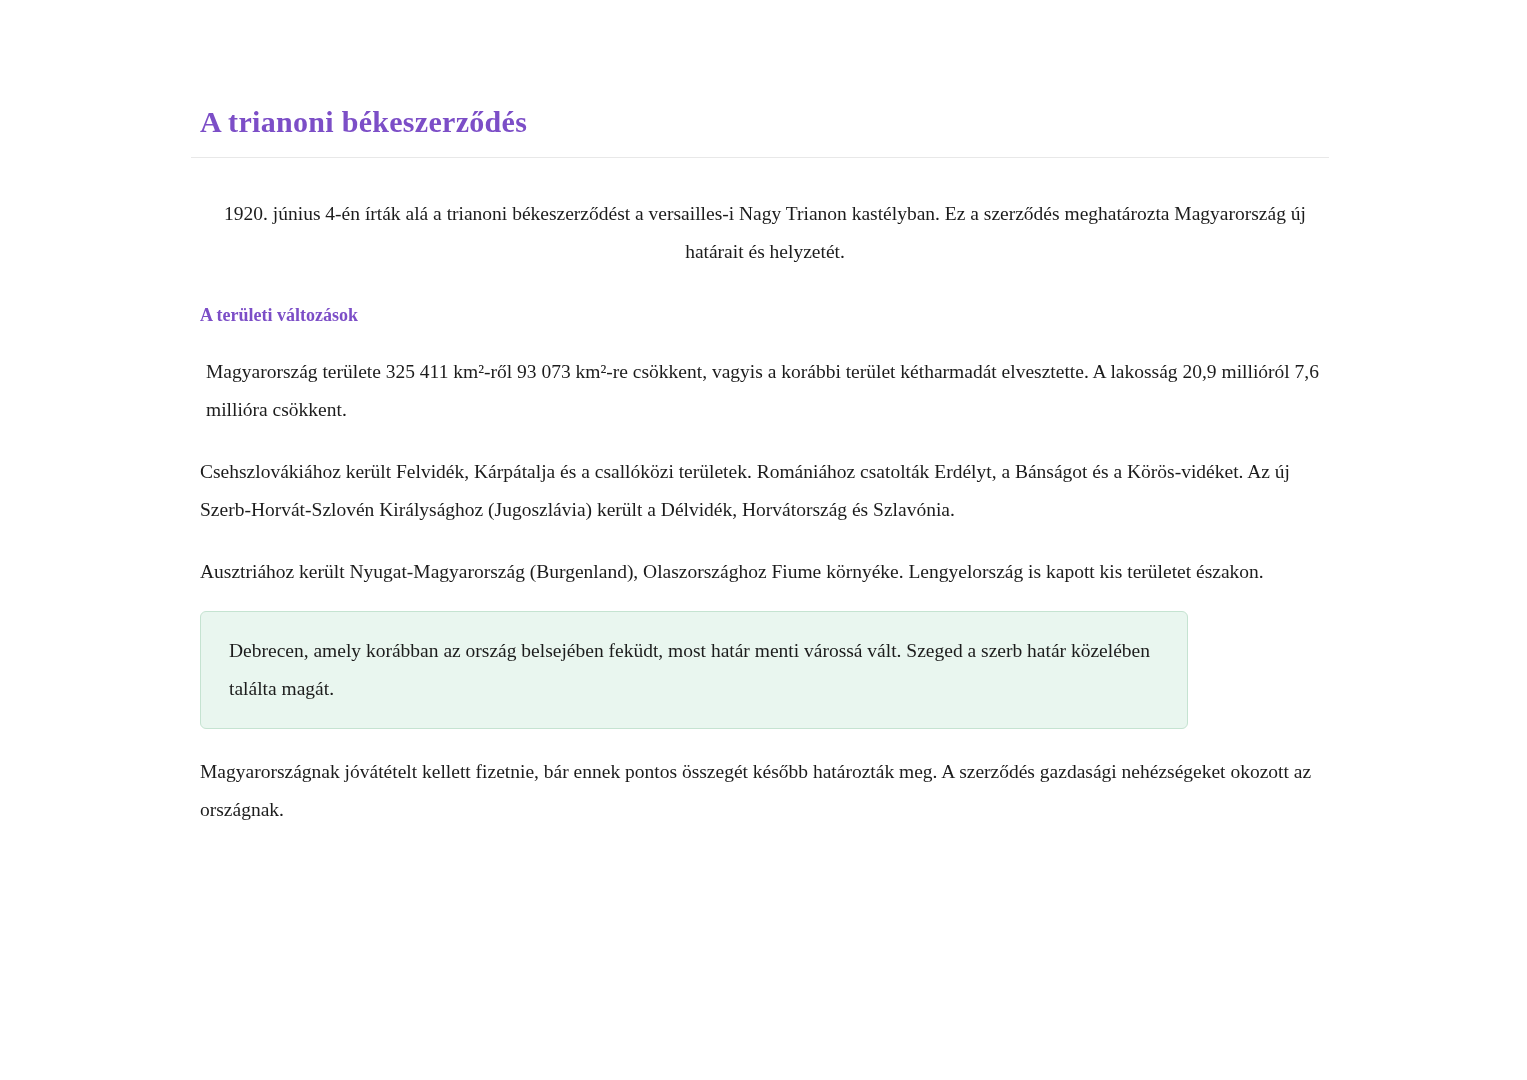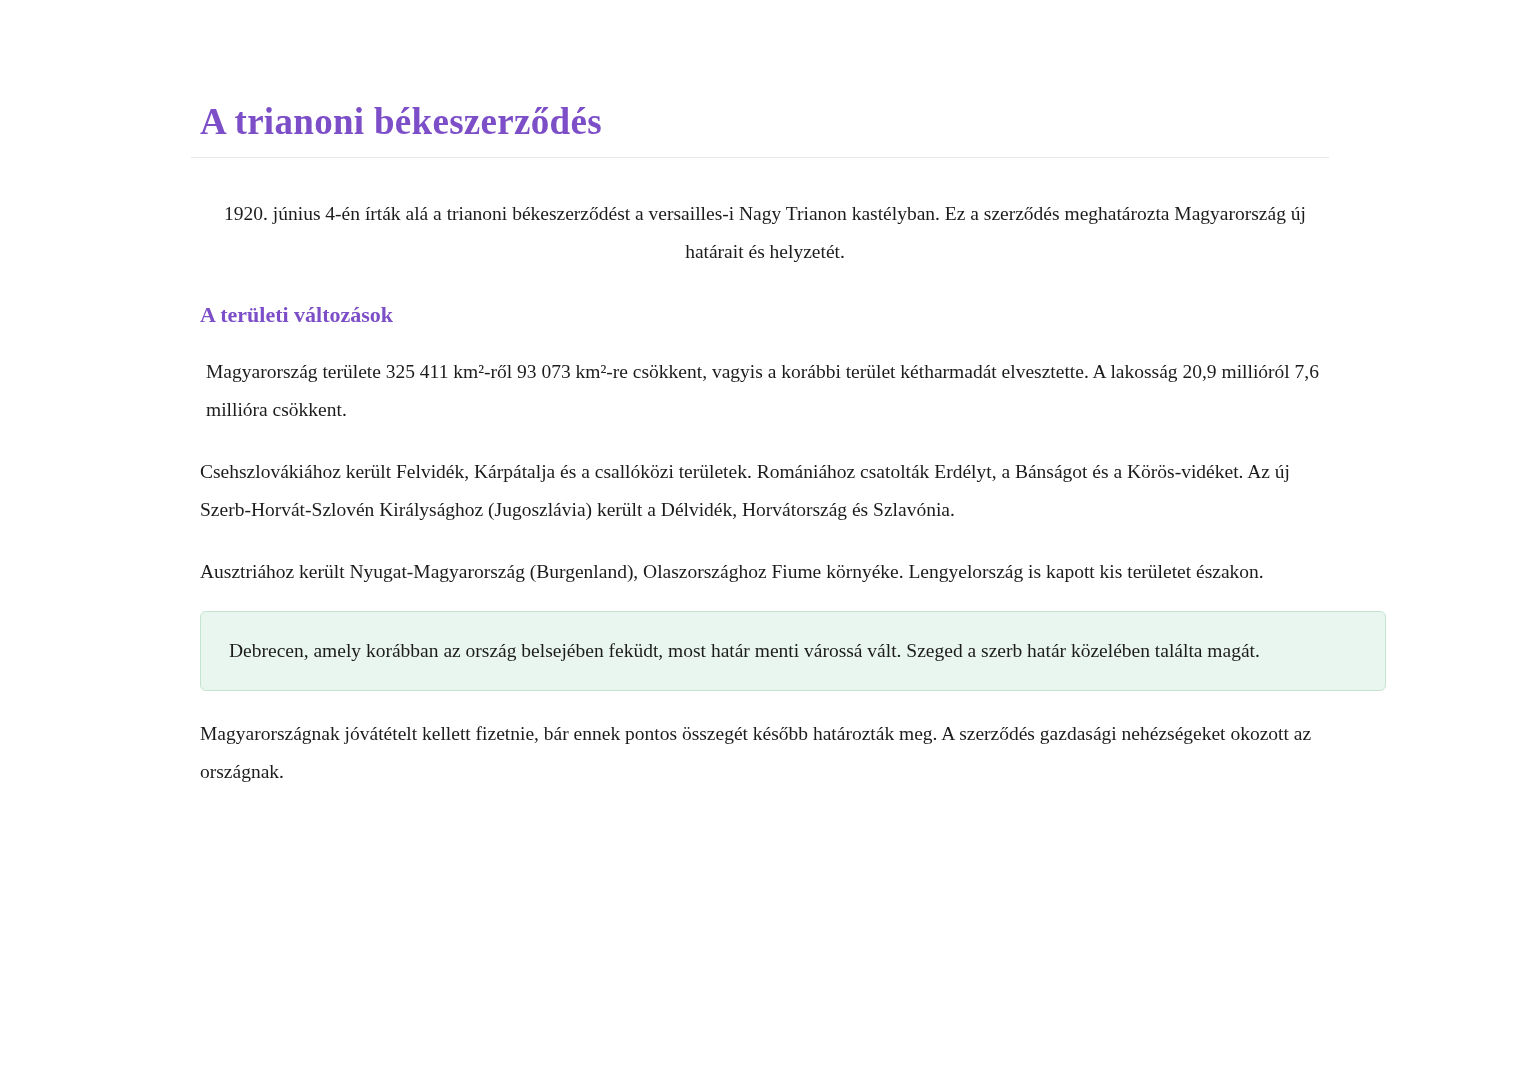--- a/index.html
+++ b/index.html
@@ -8,21 +8,21 @@
     width: 1527px;
     height: 1080px;
     overflow: hidden;
     font-family: "Liberation Serif", serif;
     color: var(--text-color, #1c1c1c);
   }
   .doc {
     padding: 104px 140px 0 200px;
   }
   .doc-title {
-    font-size: 37px;
+    font-size: 30px;
     line-height: 36px;
     font-weight: 600;
     letter-spacing: 0.3px;
     color: var(--heading-color, #7c4ec7);
   }
   .divider {
     border: none;
     border-top: 1px solid var(--divider-color, #e8e8e8);
     width: 1138px;
     margin-top: 17px;
@@ -31,30 +31,30 @@
   .body-p {
     font-size: 19.5px;
     line-height: 38px;
     max-width: 1130px;
     margin-top: 24px;
     color: var(--text-color, #1c1c1c);
   }
   .intro { margin-top: 37px; text-align: center; }
   .section-heading {
     margin-top: 30px;
-    font-size: 22px;
+    font-size: 18px;
     line-height: 28px;
     font-weight: 600;
     color: var(--heading-color, #7c4ec7);
   }
   .section-heading.second { margin-top: 36px; }
   .body-p.first { margin-top: 24px; margin-left: 6px; }
   .callout {
     margin-top: 20px;
-    width: 1186px;
+    width: 988px;
     border: 1px solid var(--callout-border, #c5e3d1);
     background: var(--callout-bg, #e9f6ef);
     border-radius: 6px;
     padding: 20px 28px;
   }
   .callout-text {
     font-size: 19.5px;
     line-height: 38px;
     color: var(--text-color, #1c1c1c);
   }

